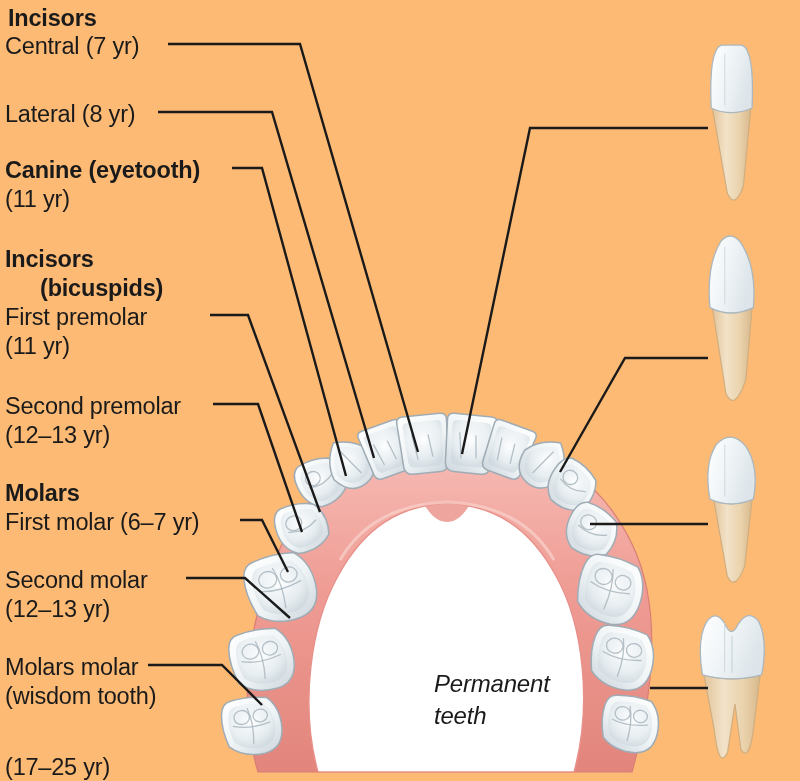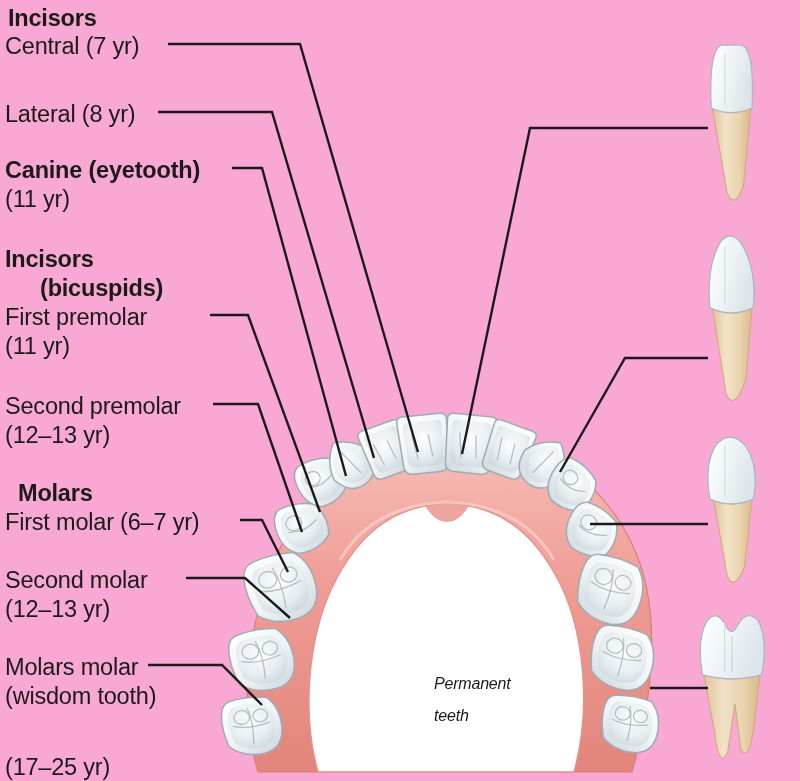--- a/index.html
+++ b/index.html
@@ -9,40 +9,40 @@
     background: #ffffff;
   }
   body {
     font-family: "Liberation Sans", sans-serif;
     color: #1a1a1a;
   }
   #figure {
     position: relative;
     width: 800px;
     height: 781px;
-    background: #f9a8d4;
+    background: #fdba74;
     overflow: hidden;
   }
   #art {
     position: absolute;
     left: 0;
     top: 0;
     width: 800px;
     height: 781px;
   }
   .lbl {
     position: absolute;
     font-size: 23.5px;
     line-height: 29px;
     color: #1a1a1a;
     white-space: pre;
     letter-spacing: -0.2px;
   }
   .lbl.bold { font-weight: bold; }
-  .lbl.ital { font-style: italic; font-size: 16px; line-height: 32px; }
+  .lbl.ital { font-style: italic; font-size: 24px; line-height: 32px; }
 </style>
 </head>
 <body>
 
 <div id="figure">
 
   <svg id="art" viewBox="0 0 800 781">
     <defs>
       <linearGradient id="gumGrad" x1="0" y1="0" x2="0" y2="1">
         <stop offset="0%" stop-color="#f6bdb6"></stop>
@@ -433,21 +433,21 @@
       <div class="lbl" style="left: 5px; top: 32px;">Central (7 yr)</div>
       <div class="lbl" style="left: 5px; top: 100px;">Lateral (8 yr)</div>
       <div class="lbl bold" style="left: 5px; top: 156px;">Canine (eyetooth)</div>
       <div class="lbl" style="left: 5px; top: 185px;">(11 yr)</div>
       <div class="lbl bold" style="left: 5px; top: 245px;">Incisors</div>
       <div class="lbl bold" style="left: 4px; top: 274px; margin-left: 36px;">(bicuspids)</div>
       <div class="lbl" style="left: 5px; top: 303px;">First premolar</div>
       <div class="lbl" style="left: 5px; top: 332px;">(11 yr)</div>
       <div class="lbl" style="left: 5px; top: 392px;">Second premolar</div>
       <div class="lbl" style="left: 5px; top: 421px;">(12–13 yr)</div>
-      <div class="lbl bold" style="left: 18px; top: 479px;">Molars</div>
+      <div class="lbl bold" style="left: 5px; top: 479px;">Molars</div>
       <div class="lbl" style="left: 5px; top: 508px;">First molar (6–7 yr)</div>
       <div class="lbl" style="left: 5px; top: 566px;">Second molar</div>
       <div class="lbl" style="left: 5px; top: 595px;">(12–13 yr)</div>
       <div class="lbl" style="left: 5px; top: 653px;">Molars molar</div>
       <div class="lbl" style="left: 5px; top: 682px;">(wisdom tooth)</div>
       <div class="lbl" style="left: 5px; top: 711px; margin-top: 42px;">(17–25 yr)</div>
     </div>
 
   <div class="lbl ital" id="center-caption" style="left: 434px; top: 668px;">Permanent
 teeth</div>

